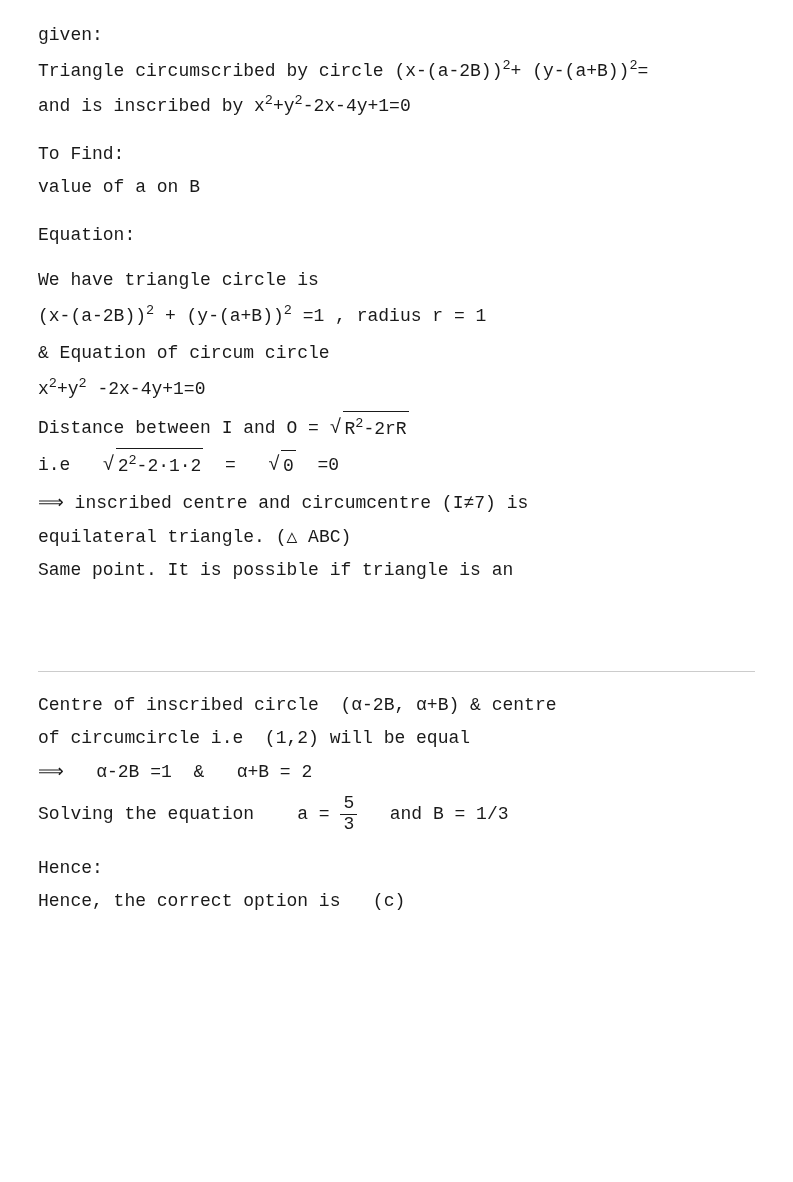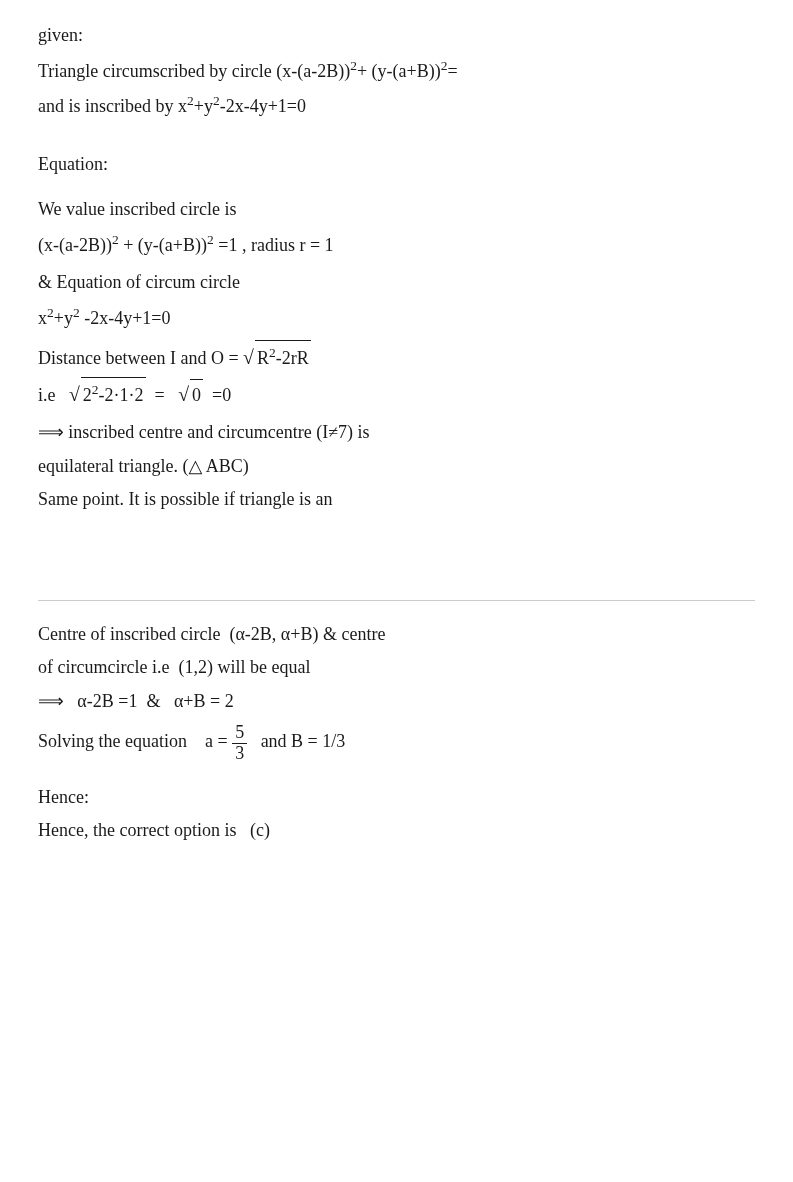--- a/index.html
+++ b/index.html
@@ -9,21 +9,21 @@
     }
     body {
       width: 793px;
       min-height: 1182px;
       background: #ffffff;
       font-family: 'Segoe UI', sans-serif;
       padding: 20px 30px;
       color: #1a1a1a;
     }
     .handwritten {
-      font-family: Liberation Serif, serif;
+      font-family: Liberation Mono, monospace;
       font-size: 18px;
       line-height: 1.75;
       color: #1a1a1a;
     }
     .section {
       margin-bottom: 6px;
     }
     .line {
       display: block;
       margin-bottom: 2px;
@@ -63,31 +63,35 @@
     <span class="line">
       Triangle circumscribed by circle (x-(a-2B))<sup>2</sup>+ (y-(a+B))<sup>2</sup>=
     </span>
     <span class="line">
       and is inscribed by x<sup>2</sup>+y<sup>2</sup>-2x-4y+1=0
     </span>
   </div>
 
   <div style="height:10px"></div>
 
+  <div class="section">
+    <span class="line">To Find:</span>
+    <span class="line">value of a on B</span>
+  </div>
 
   <div style="height:10px"></div>
 
   <div class="section">
     <span class="line">Equation:</span>
   </div>
 
   <div style="height:8px"></div>
 
   <div class="section">
-    <span class="line">We value inscribed circle is</span>
+    <span class="line">We have triangle circle is</span>
     <span class="line">
       (x-(a-2B))<sup>2</sup> + (y-(a+B))<sup>2</sup> =1 , radius r = 1
     </span>
   </div>
 
   <div class="section">
     <span class="line">
       &amp; Equation of circum circle
     </span>
     <span class="line">

